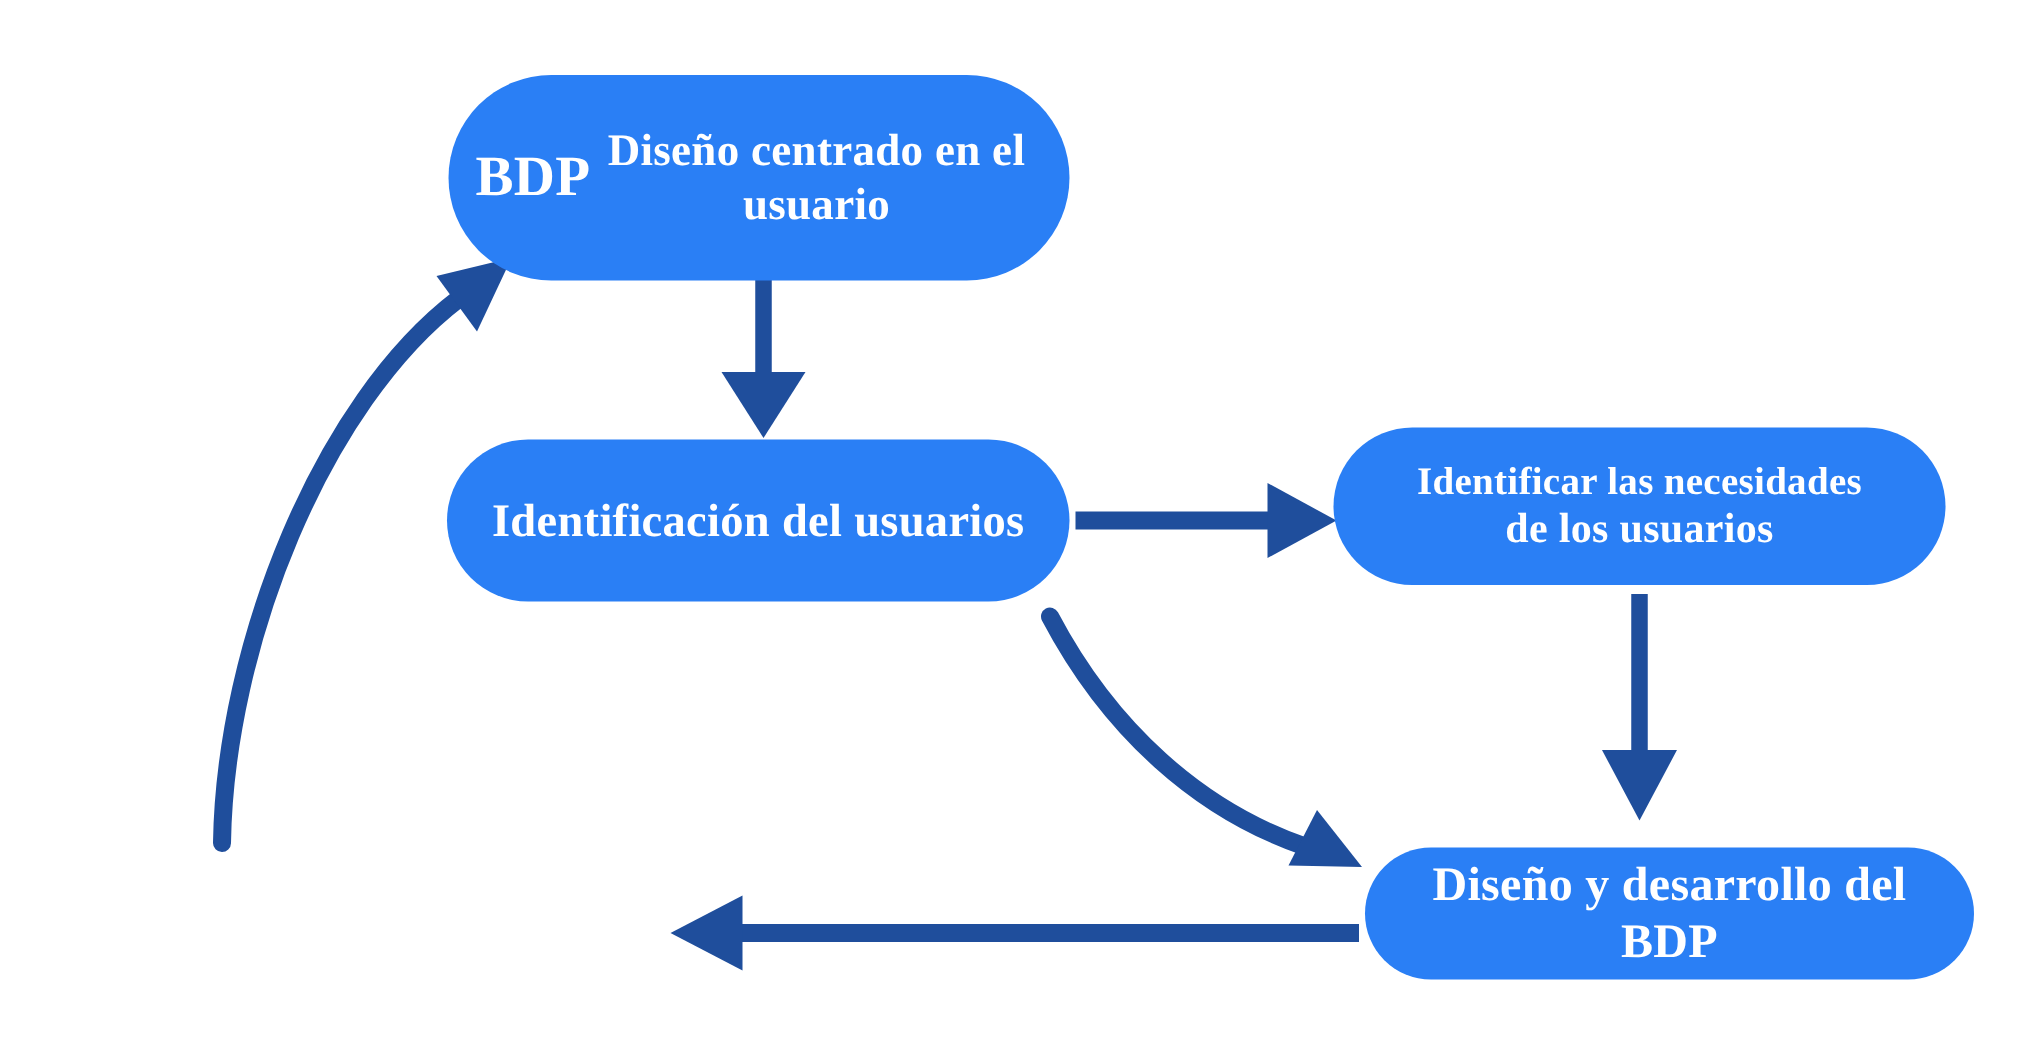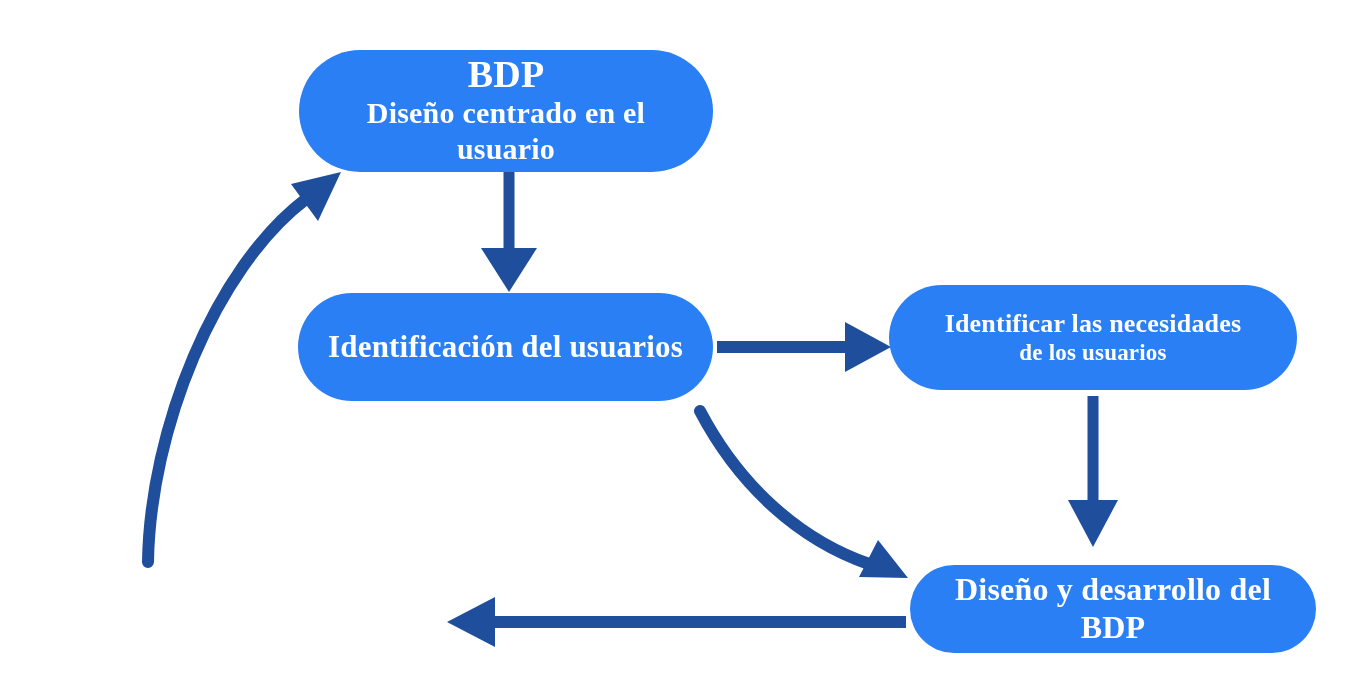--- a/index.html
+++ b/index.html
@@ -35,29 +35,29 @@
     letter-spacing:0.2px;
     border-radius:999px;
     background:#2A7FF5;
     z-index:2;
     padding:0 18px;
   }
   .node .line-main { display:block; }
   .node .line-sub  { display:block; }
 
   
-  #node-bdp            { left:299px; top:50px;  width:414px; height:122px; flex-direction:column; }
+  #node-bdp            { left:299px; top:50px;  width:414px; height:137px; flex-direction:row; }
   #node-bdp .line-main { font-size:38px; line-height:1.05; }
   #node-bdp .line-sub  { font-size:30px; line-height:1.2; margin-top:1px;font-family:Liberation Serif, serif; }
 
   #node-contexto       { left:298px; top:293px; width:415px; height:108px; font-size:31px; }
 
   #node-necesidades    { left:889px; top:285px; width:408px; height:105px; font-size:26px; flex-direction:column; }
   #node-necesidades .line-main { font-size:26px; }
-  #node-necesidades .line-sub  { font-size:23px;font-family:Liberation Serif, serif; }
+  #node-necesidades .line-sub  { font-size:28px;font-family:Liberation Serif, serif; }
 
   #node-desarrollo     { left:910px; top:565px; width:406px; height:88px; font-size:32px; }
 
   #node-aplicacion     { left:33px;  top:573px; width:405px; height:113px; font-size:30px; }
 </style>
 </head>
 <body>
 
 <div id="canvas">
 

